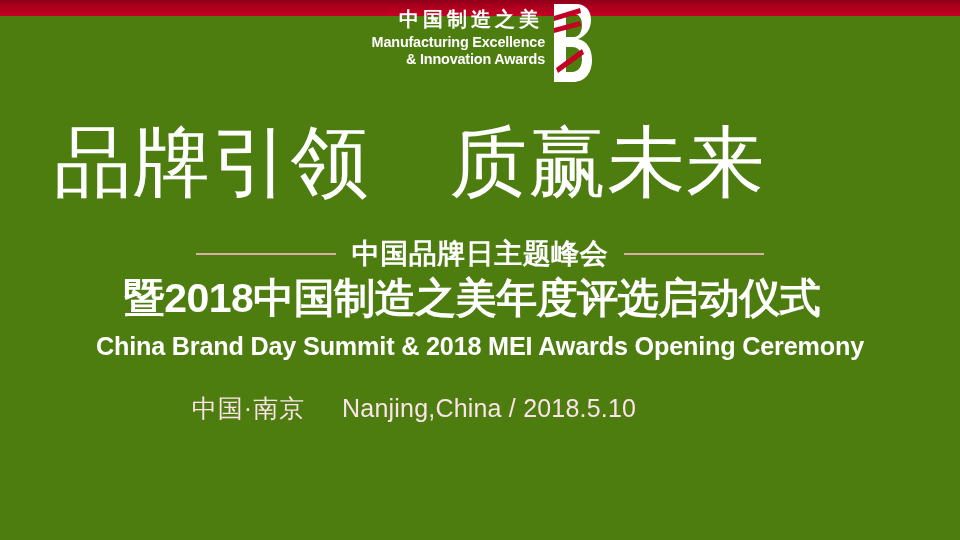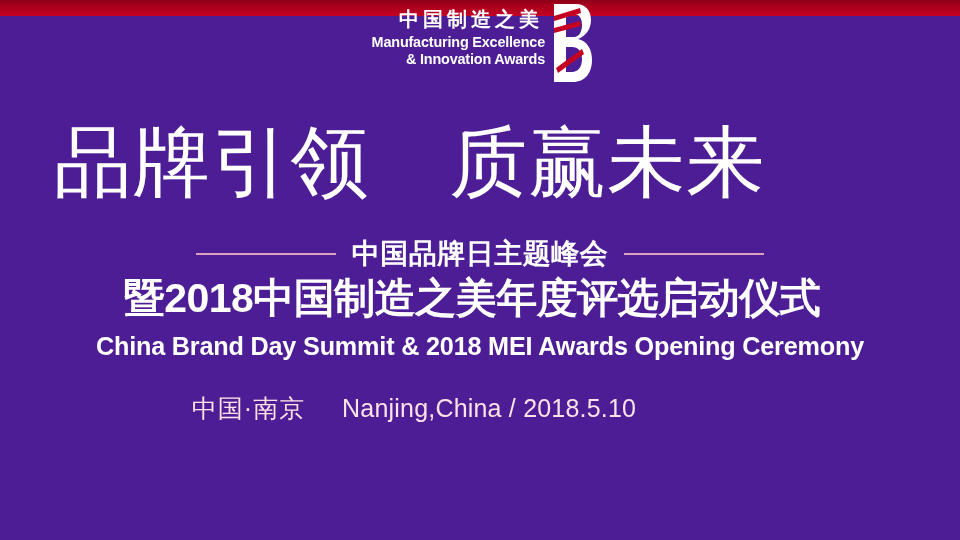--- a/index.html
+++ b/index.html
@@ -11,21 +11,21 @@
     height: 540px;
     overflow: hidden;
     font-family: "Liberation Sans", sans-serif;
     background: #c40023;
   }
 
   #poster {
     position: relative;
     width: 960px;
     height: 540px;
-    background: #4c1d95;
+    background: #4d7c0f;
     overflow: hidden;
   }
 
   
   #top-shade {
     position: absolute;
     left: 0;
     top: 0;
     width: 960px;
     height: 16px;

